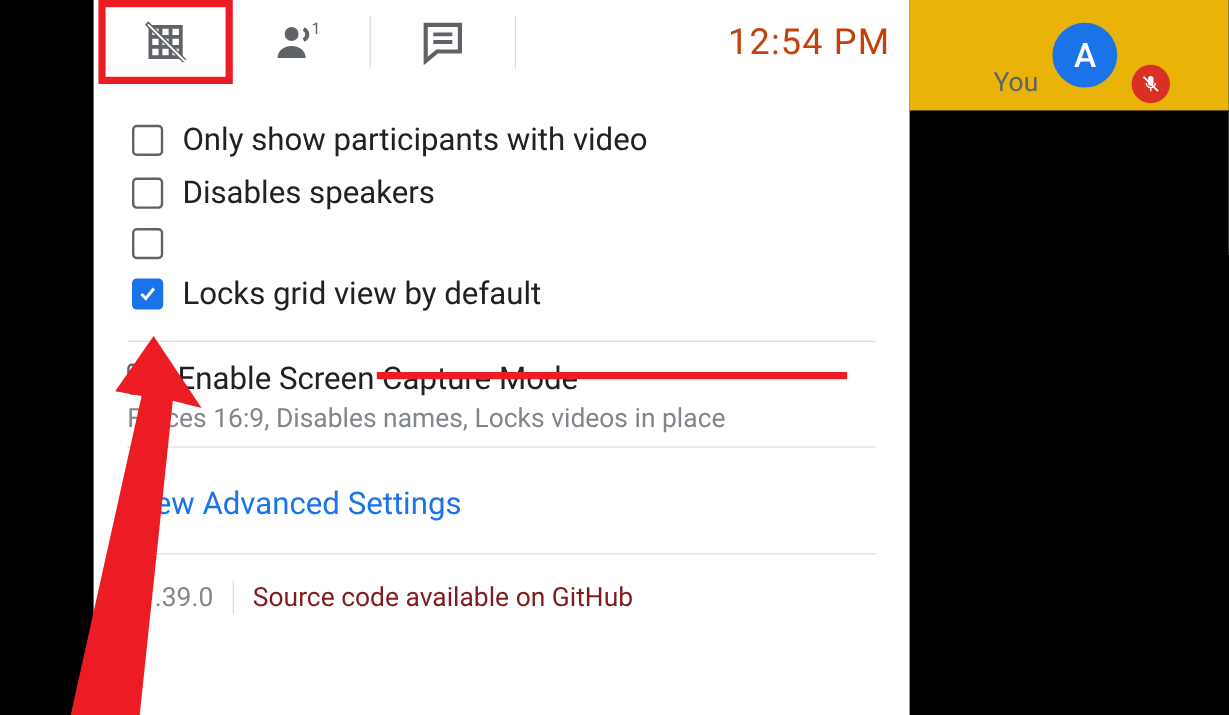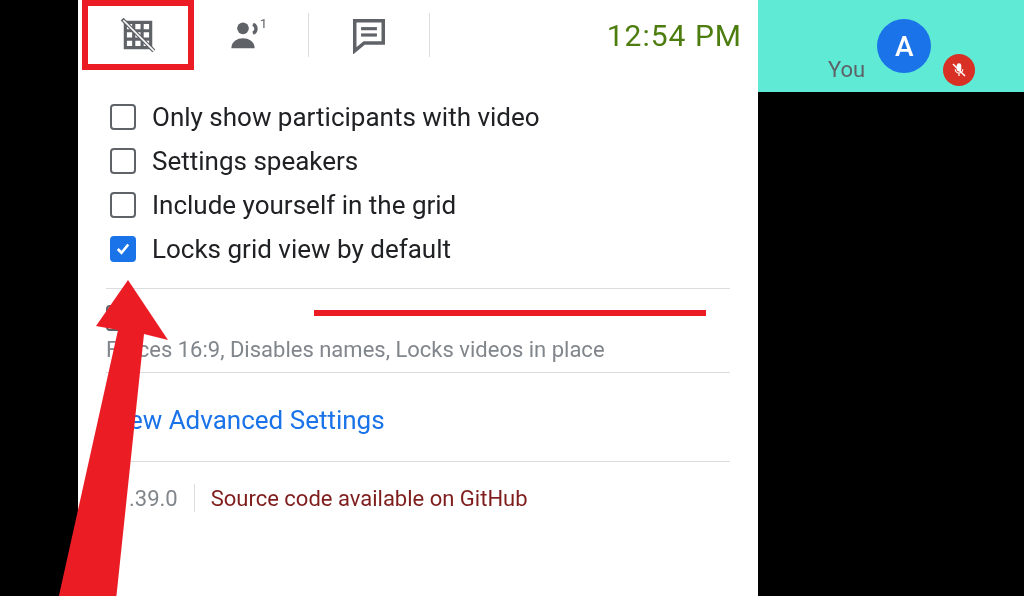--- a/index.html
+++ b/index.html
@@ -41,21 +41,21 @@
 
     .divider-v {
       width: 1px;
       height: 44px;
       background: #dadce0;
       margin: 0 6px;
     }
 
     .clock {
       font-size: 30px;
-      color: #4d7c0f;
+      color: #c2410c;
       letter-spacing: 1px;
       margin-left: auto;
       margin-right: 12px;
       white-space: nowrap;
     }
 
     .options {
       padding: 30px 28px 0 28px;
       display: flex;
       flex-direction: column;
@@ -149,21 +149,21 @@
       background: #dadce0;
     }
     .footer-link { color: #7f1d1d; cursor: pointer; }
 
     .user-area {
       position: absolute;
       top: 0;
       left: 758px;
       right: 0;
       height: 92px;
-      background: #5eead4;
+      background: #eab308;
       display: flex;
       align-items: center;
       padding-left: 70px;
       gap: 12px;
     }
     .you-label {
       font-size: 22px;
       color: #5f6368;
       align-self: flex-end;
       padding-bottom: 10px;
@@ -235,46 +235,46 @@
     <div class="option-row">
       <div class="checkbox">
         
       </div>
       <span class="option-label">Only show participants with video</span>
     </div>
     <div class="option-row">
       <div class="checkbox">
         
       </div>
-      <span class="option-label">Settings speakers</span>
+      <span class="option-label">Disables speakers</span>
     </div>
     <div class="option-row">
       <div class="checkbox">
         
       </div>
-      <span class="option-label">Include yourself in the grid</span>
     </div>
     <div class="option-row">
       <div class="checkbox checked">
         <svg width="18" height="18" viewBox="0 0 24 24">
             <path d="M5 12 l5 5 l9-11" stroke="#fff" stroke-width="3.5" fill="none"></path>
           </svg>
       </div>
       <span class="option-label">Locks grid view by default</span>
     </div>
   </div>
 
   <div class="underline-red" style="left:236px; top:310px; width:392px;"></div>
 
   <div class="section">
     <hr class="hr">
     <div class="capture-row">
       <div class="checkbox">
         
       </div>
+      <span class="option-label">Enable Screen Capture Mode</span>
     </div>
     <div class="caption">Forces 16:9, Disables names, Locks videos in place</div>
     <hr class="hr2">
   </div>
 
   <div class="section">
     <span class="link">View Advanced Settings</span>
     <hr class="hr2">
     <div class="footer">
       <span class="version">v1.39.0</span>

